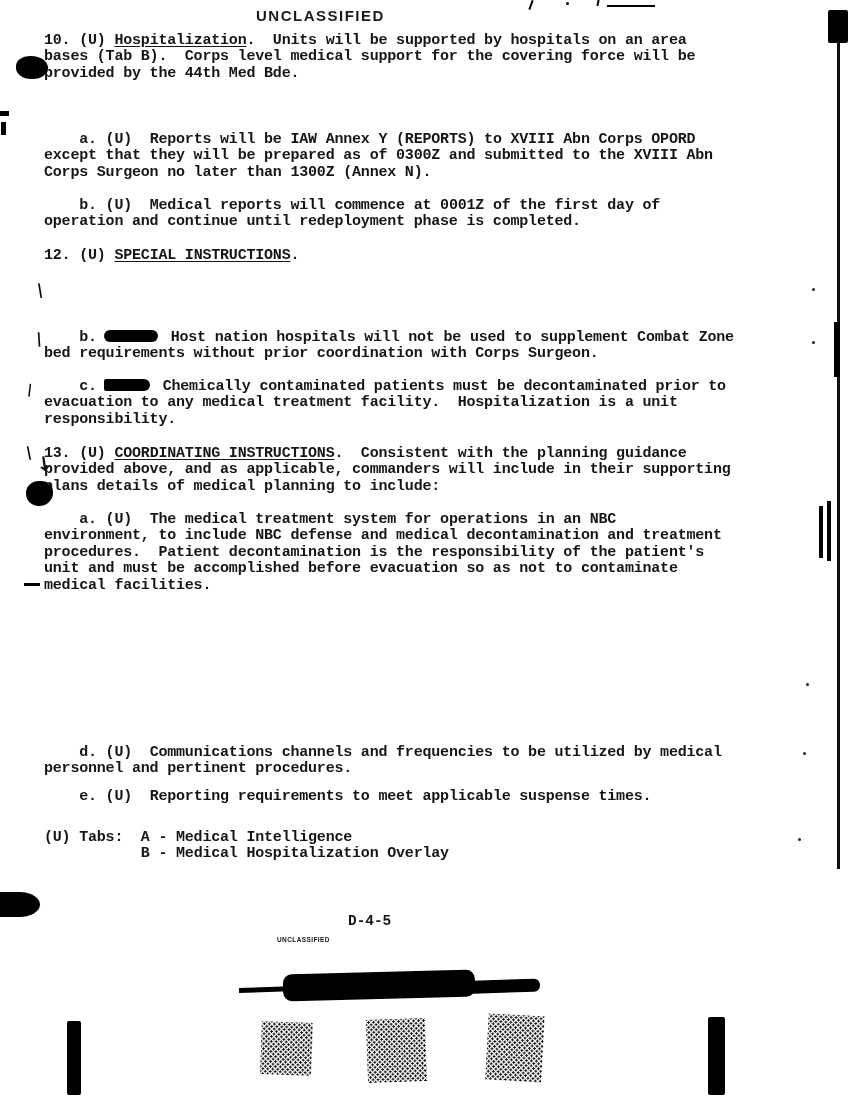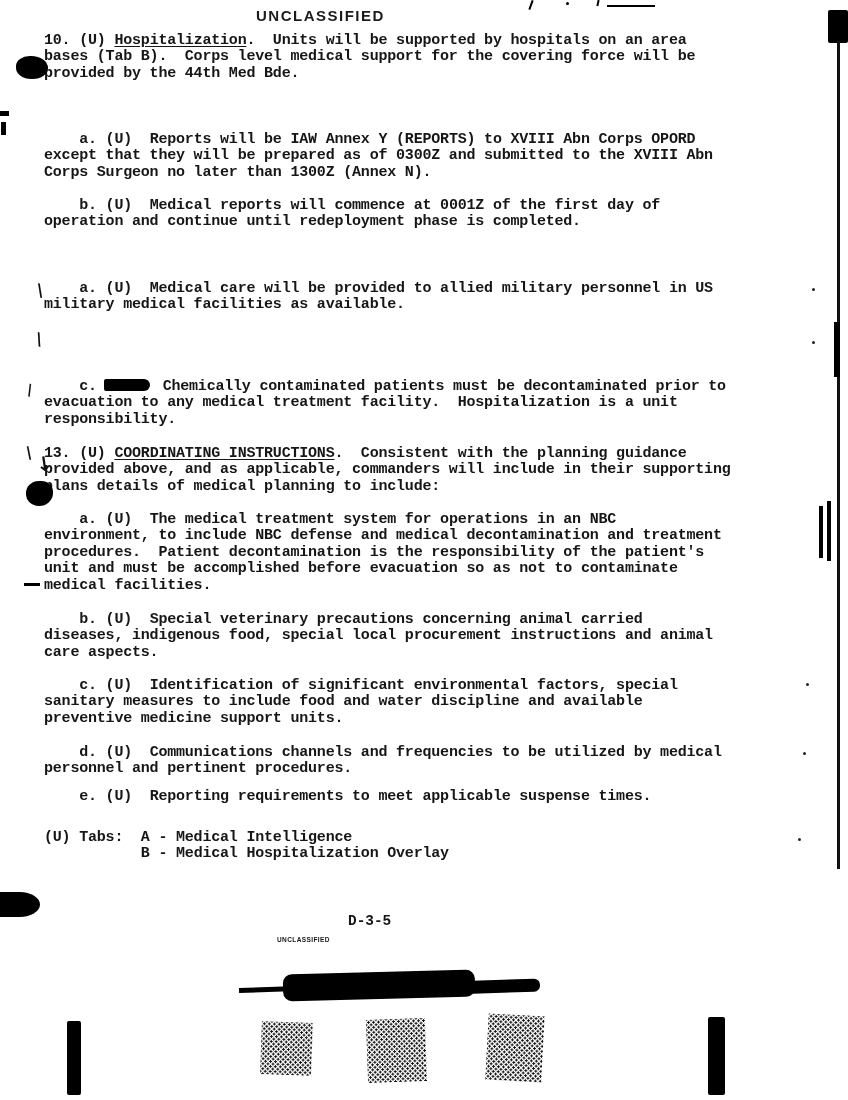--- a/index.html
+++ b/index.html
@@ -81,51 +81,46 @@
 bases (Tab B).  Corps level medical support for the covering force will be
 provided by the 44th Med Bde.</span></div>
 
 
   <div class="para" id="p11a">    a. (U)  Reports will be IAW Annex Y (REPORTS) to XVIII Abn Corps OPORD
 except that they will be prepared as of 0300Z and submitted to the XVIII Abn
 Corps Surgeon no later than 1300Z (Annex N).</div>
   <div class="para" id="p11b">    b. (U)  Medical reports will commence at 0001Z of the first day of
 operation and continue until redeployment phase is completed.</div>
 
+  <div class="para" id="h12"><span>12. (U) </span><span class="u">SPECIAL INSTRUCTIONS</span><span>.</span></div>
 
-  <div class="para" id="p12a">    a. (U)  Medical care will be provided to allied military personnel in US
-military medical facilities as available.</div>
 
+  <div class="para" id="p12b"><span>    b.</span><span class="redact"></span><span> Host nation hospitals will not be used to supplement Combat Zone
+bed requirements without prior coordination with Corps Surgeon.</span></div>
 
   <div class="para" id="p12c"><span>    c.</span><span class="redact small"></span><span> Chemically contaminated patients must be decontaminated prior to
 evacuation to any medical treatment facility.  Hospitalization is a unit
 responsibility.</span></div>
 
   <div class="para" id="p13"><span>13. (U) </span><span class="u">COORDINATING INSTRUCTIONS</span><span>.  Consistent with the planning guidance
 provided above, and as applicable, commanders will include in their supporting
 plans details of medical planning to include:</span></div>
 
   <div class="para" id="p13a">    a. (U)  The medical treatment system for operations in an NBC
 environment, to include NBC defense and medical decontamination and treatment
 procedures.  Patient decontamination is the responsibility of the patient's
 unit and must be accomplished before evacuation so as not to contaminate
 medical facilities.</div>
-  <div class="para" id="p13b">    b. (U)  Special veterinary precautions concerning animal carried
-diseases, indigenous food, special local procurement instructions and animal
-care aspects.</div>
-  <div class="para" id="p13c">    c. (U)  Identification of significant environmental factors, special
-sanitary measures to include food and water discipline and available
-preventive medicine support units.</div>
   <div class="para" id="p13d">    d. (U)  Communications channels and frequencies to be utilized by medical
 personnel and pertinent procedures.</div>
   <div class="para" id="ptabs">(U) Tabs:  A - Medical Intelligence
            B - Medical Hospitalization Overlay</div>
   <div class="para" id="p13e">    e. (U)  Reporting requirements to meet applicable suspense times.</div>
 
-  <div id="ftr-page">D-3-5</div>
+  <div id="ftr-page">D-4-5</div>
   <div id="ftr-class">UNCLASSIFIED</div>
 
   <div class="hw" id="hw12a">\</div>
   <div class="hw" id="hw12b">\</div>
   <div class="hw" id="hw12c">\</div>
   <div class="hw" id="hw13s">\</div>
   <div class="hw" id="hw13a">↓</div>
 
   <div class="art" id="a-tr-corner"></div>
   <div class="art" id="a-r-line"></div>

